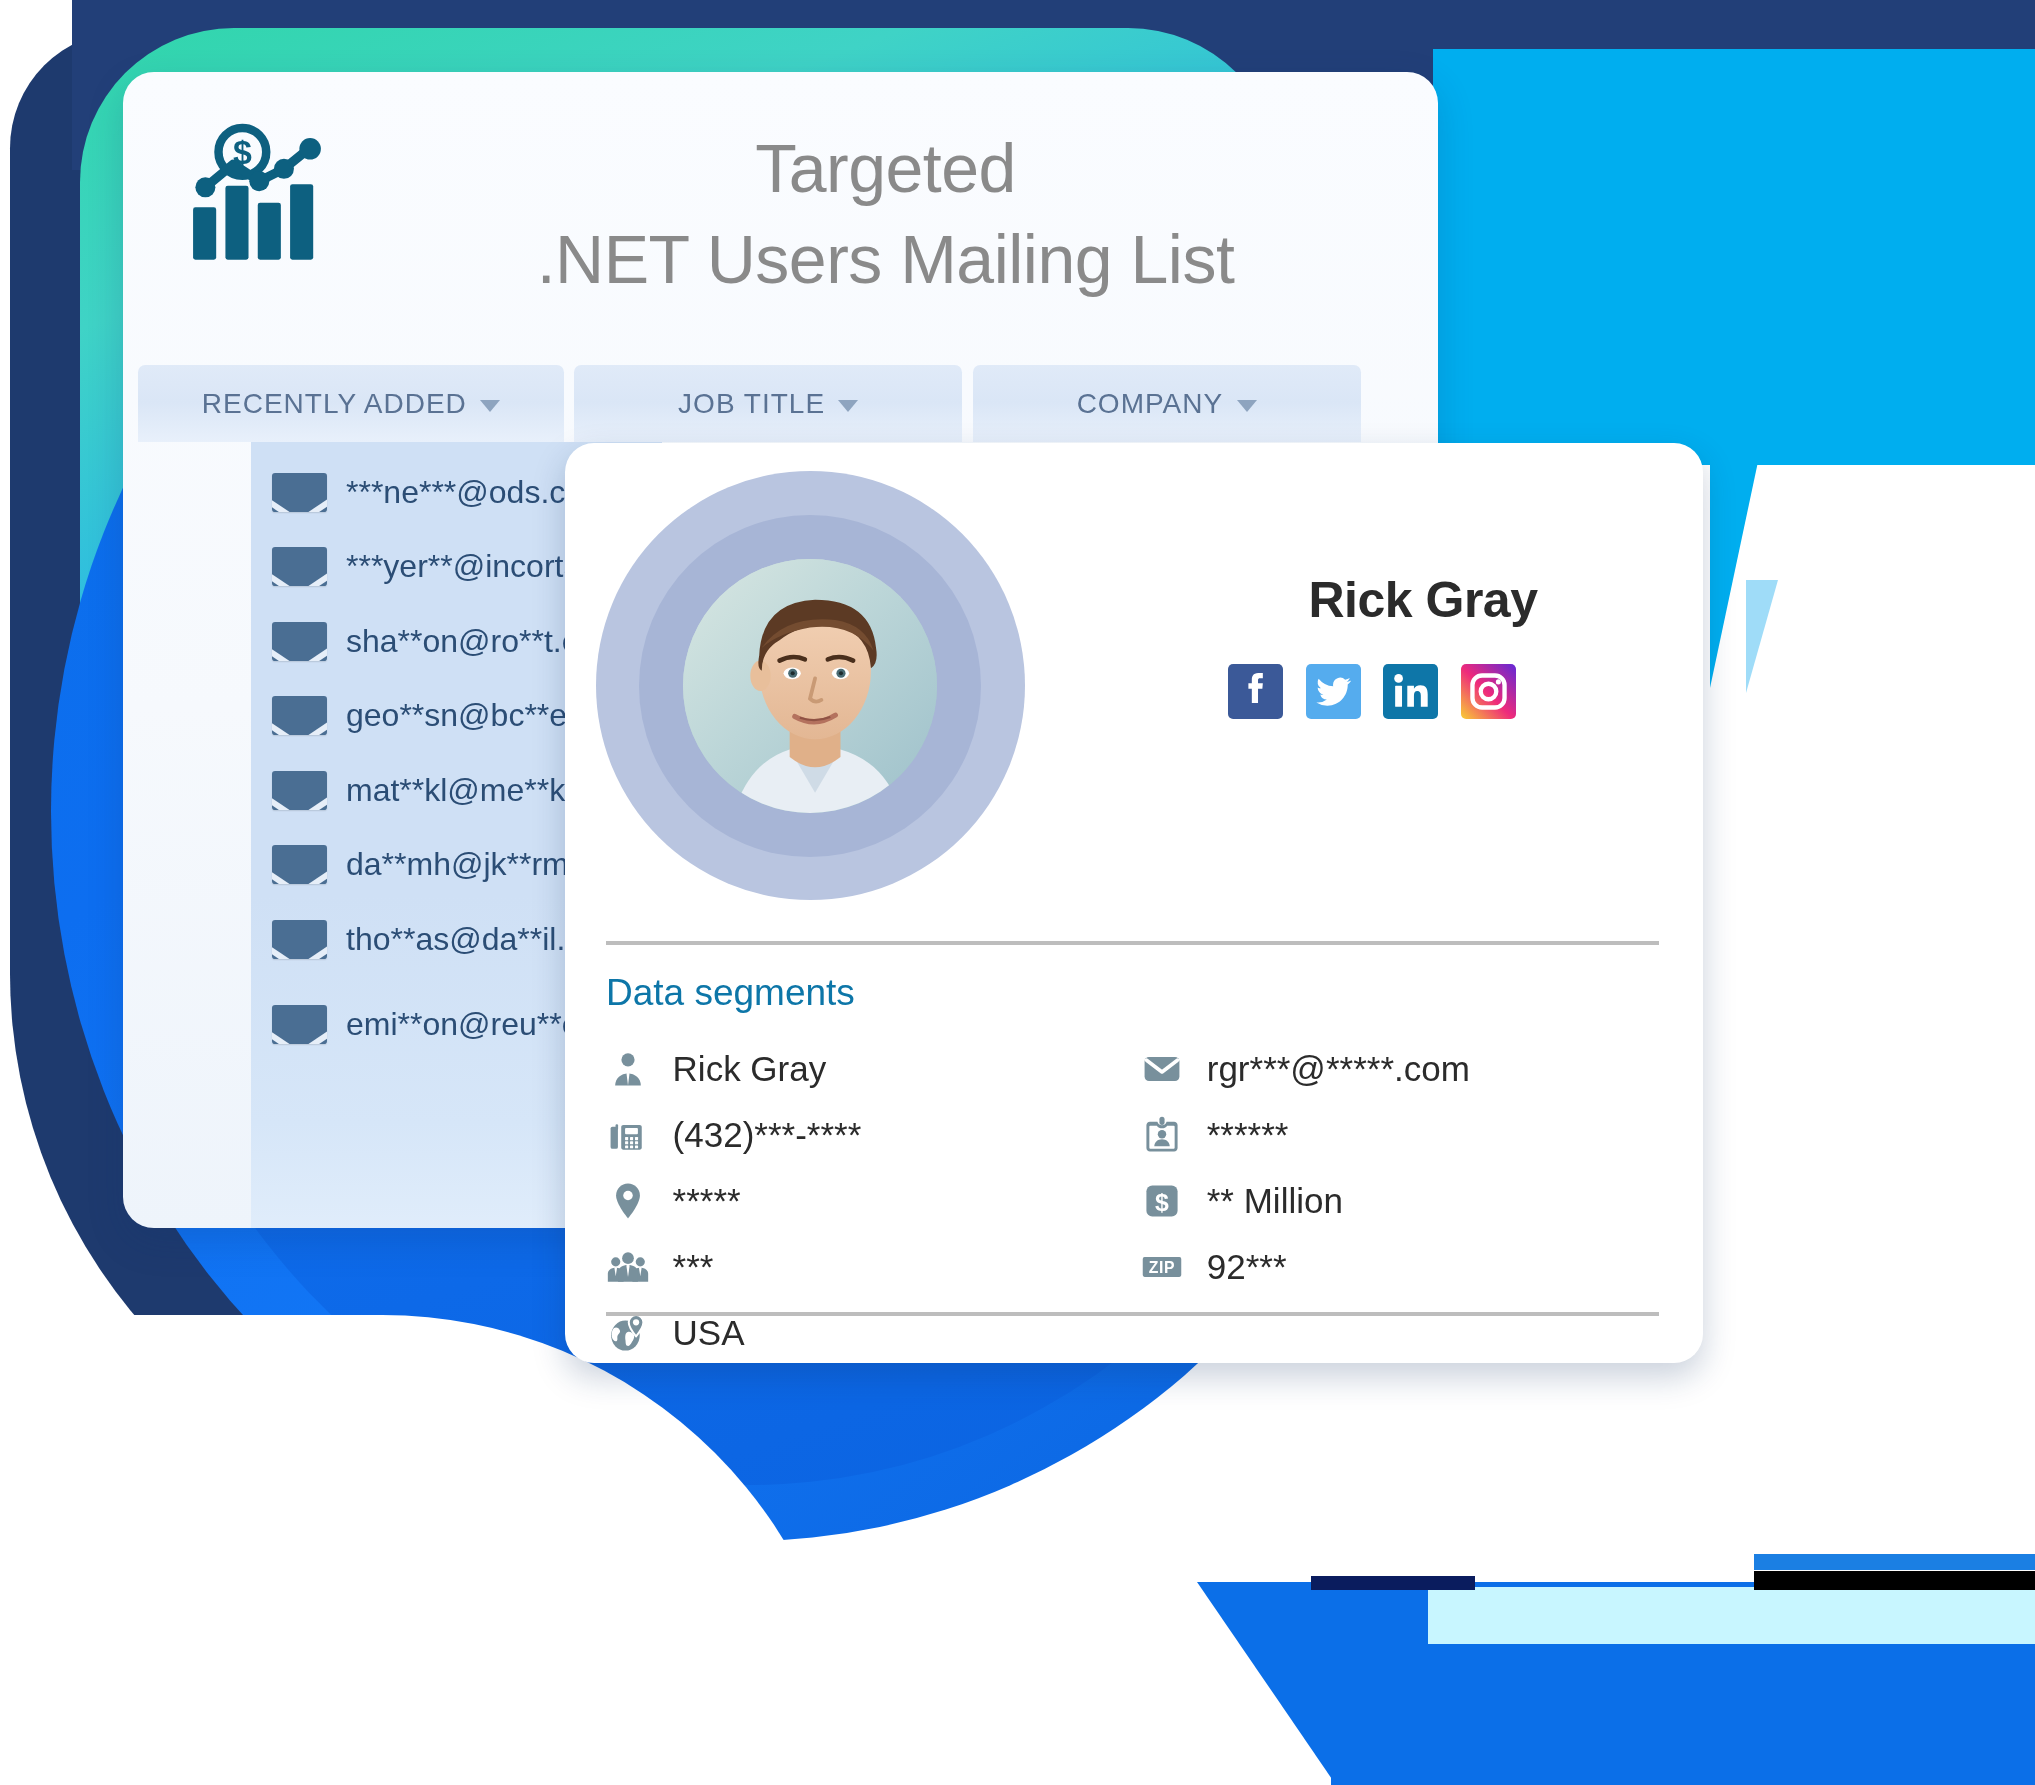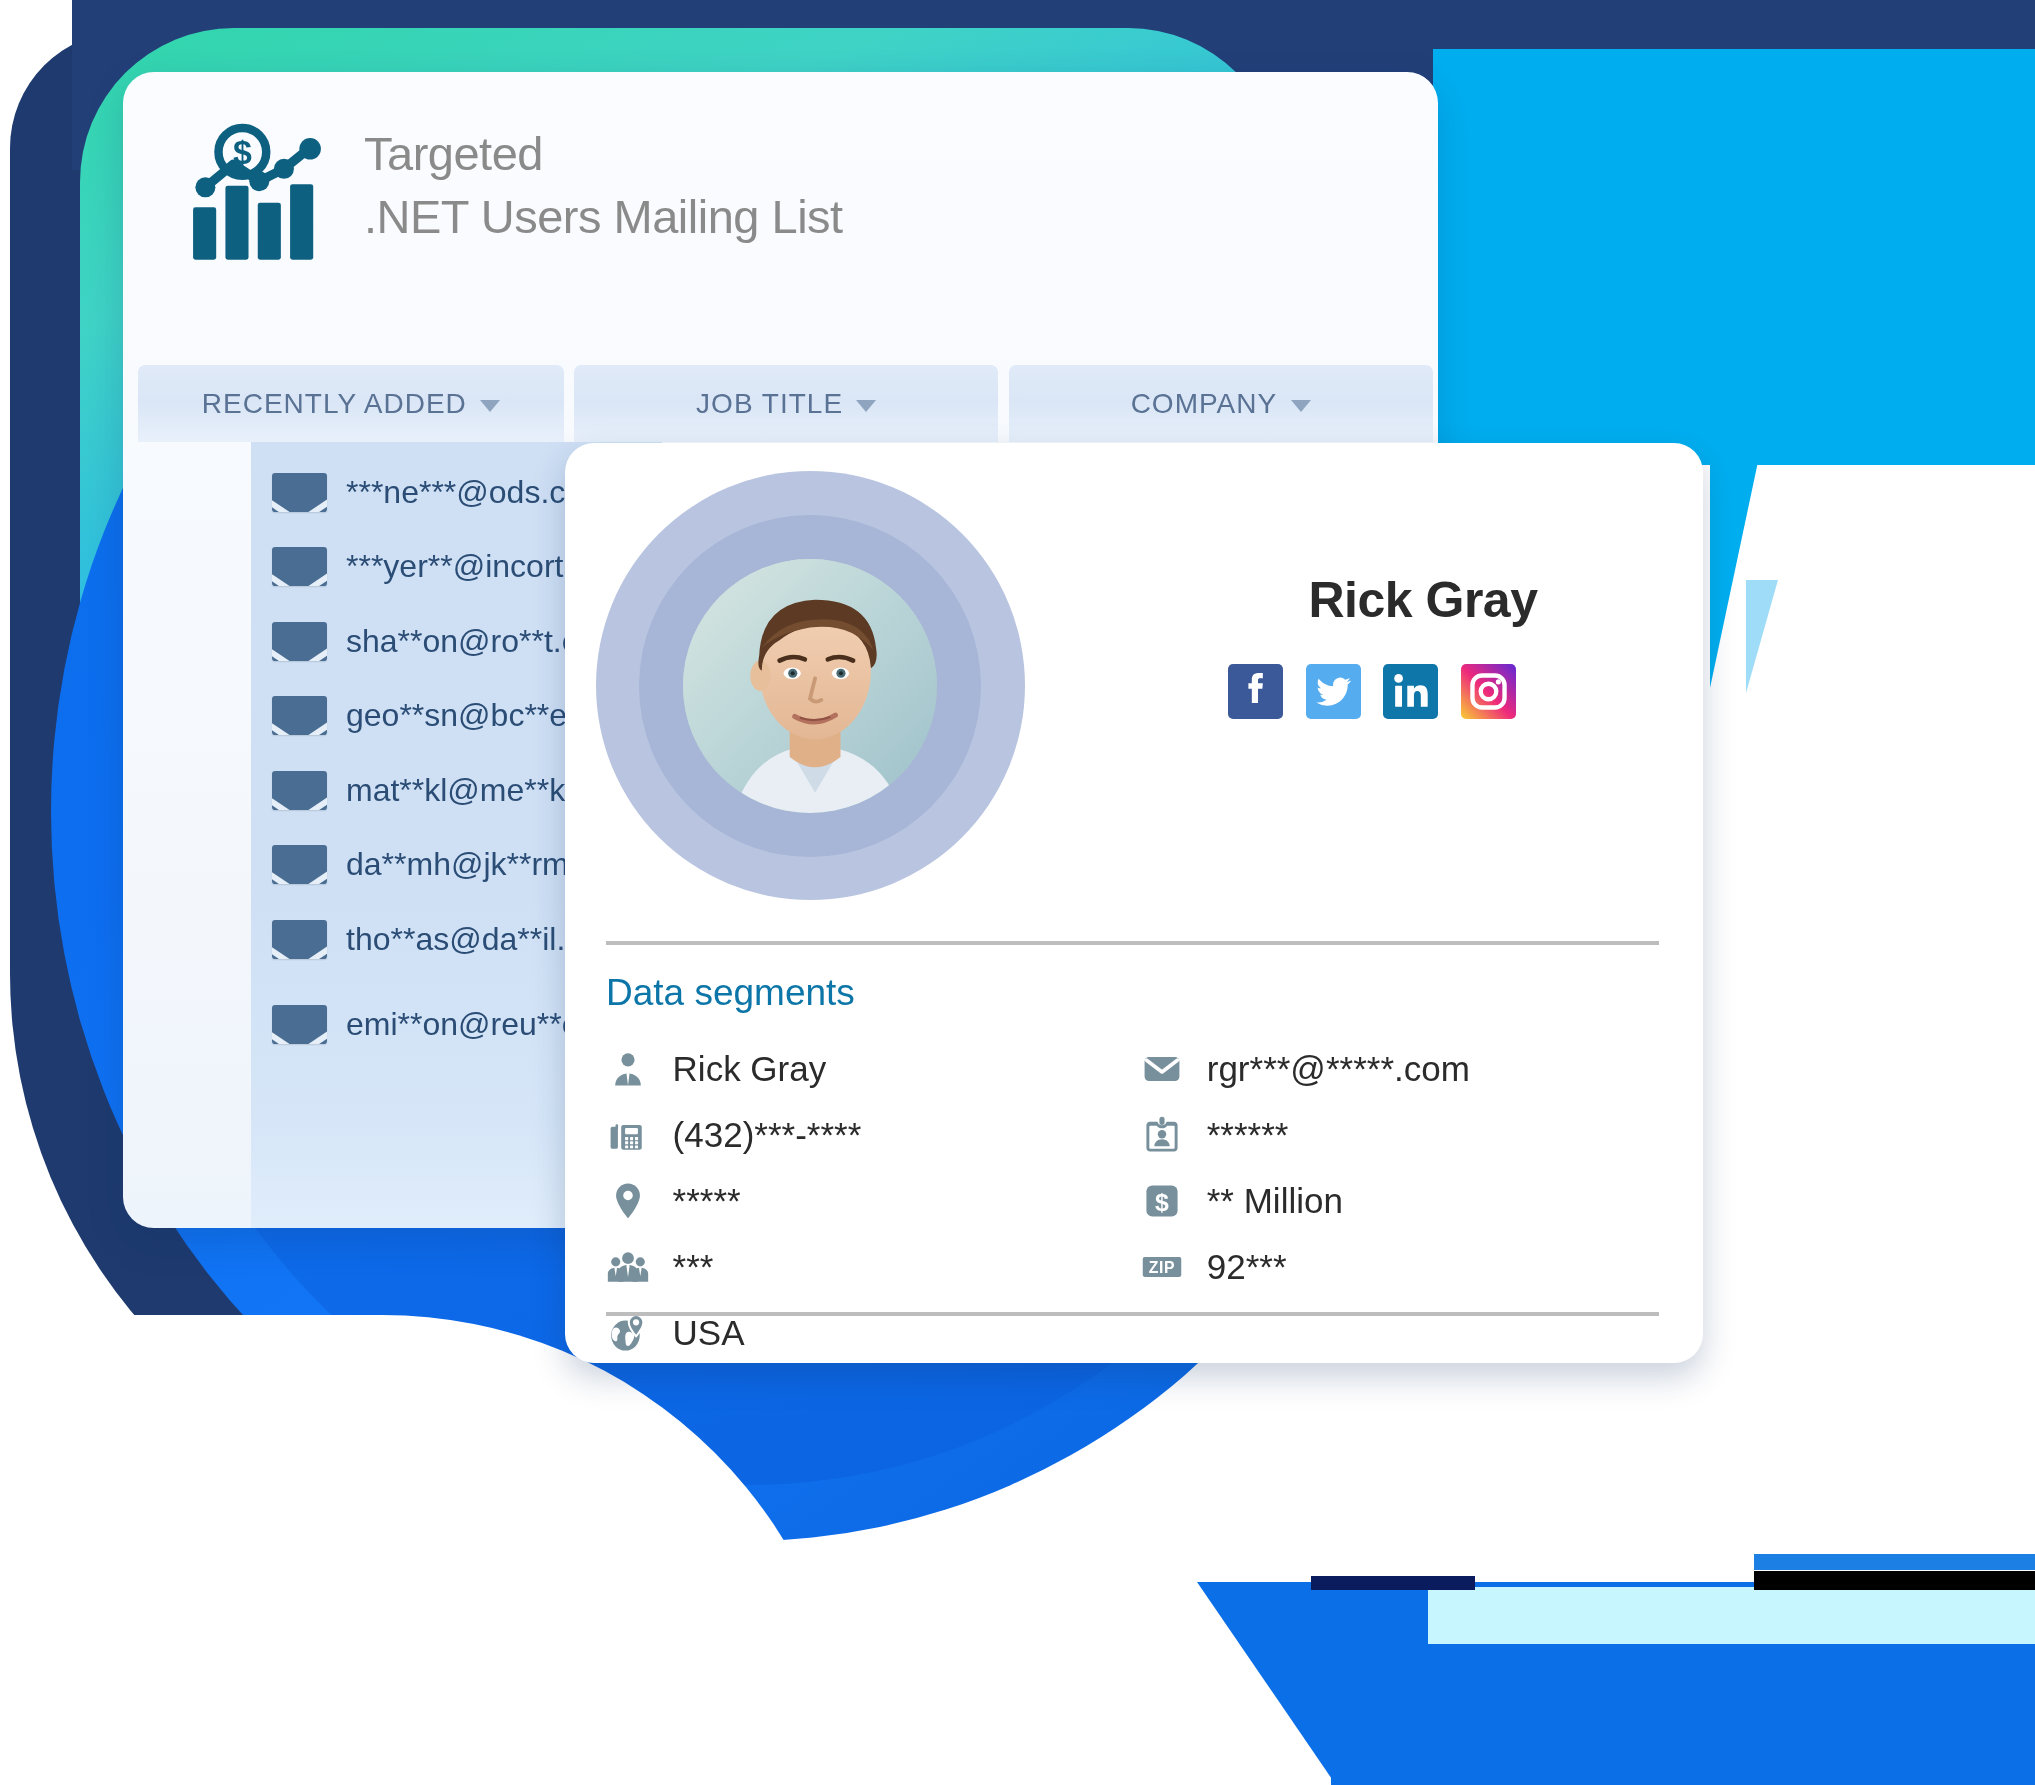--- a/index.html
+++ b/index.html
@@ -95,33 +95,33 @@
     background:linear-gradient(180deg,#fafcff 0%,#f6f9fd 55%,#eef4fb 100%);
     border-radius:31px;
     box-shadow:0 13.4px 36px rgba(16,52,110,.20);
     overflow:hidden;
   }
   .logo{
     position:absolute;left:59px;top:46px;width:170px;height:154px;
   }
   .header-title{
     position:absolute;left:241px;top:51px;width:1043px;
-    text-align:left;
+    text-align:center;
     color:#8a8a8a;
-    font-size:47px;
+    font-size:68px;
     line-height:1.34;
     font-weight:400;
     letter-spacing:-0.5px;
   }
   .tabs{
     position:absolute;left:0px;top:293px;width:1315px;height:77px;
     display:flex;gap:10.3px;padding-left:15px;box-sizing:border-box;
   }
   .tab{
-    width:424px;height:77px;
+    width:388px;height:77px;
     background:linear-gradient(180deg,#e0eaf8 0%,#dae6f6 48%,#e8f0fb 100%);
     border-radius:7.2px 7.2px 0 0;
     display:flex;align-items:center;justify-content:center;gap:13.4px;
     color:#5a7293;
     font-size:28px;
     letter-spacing:1px;
   }
   .tab:nth-child(1){width:426px;}
   .chev{
     display:inline-block;width:0;height:0;

